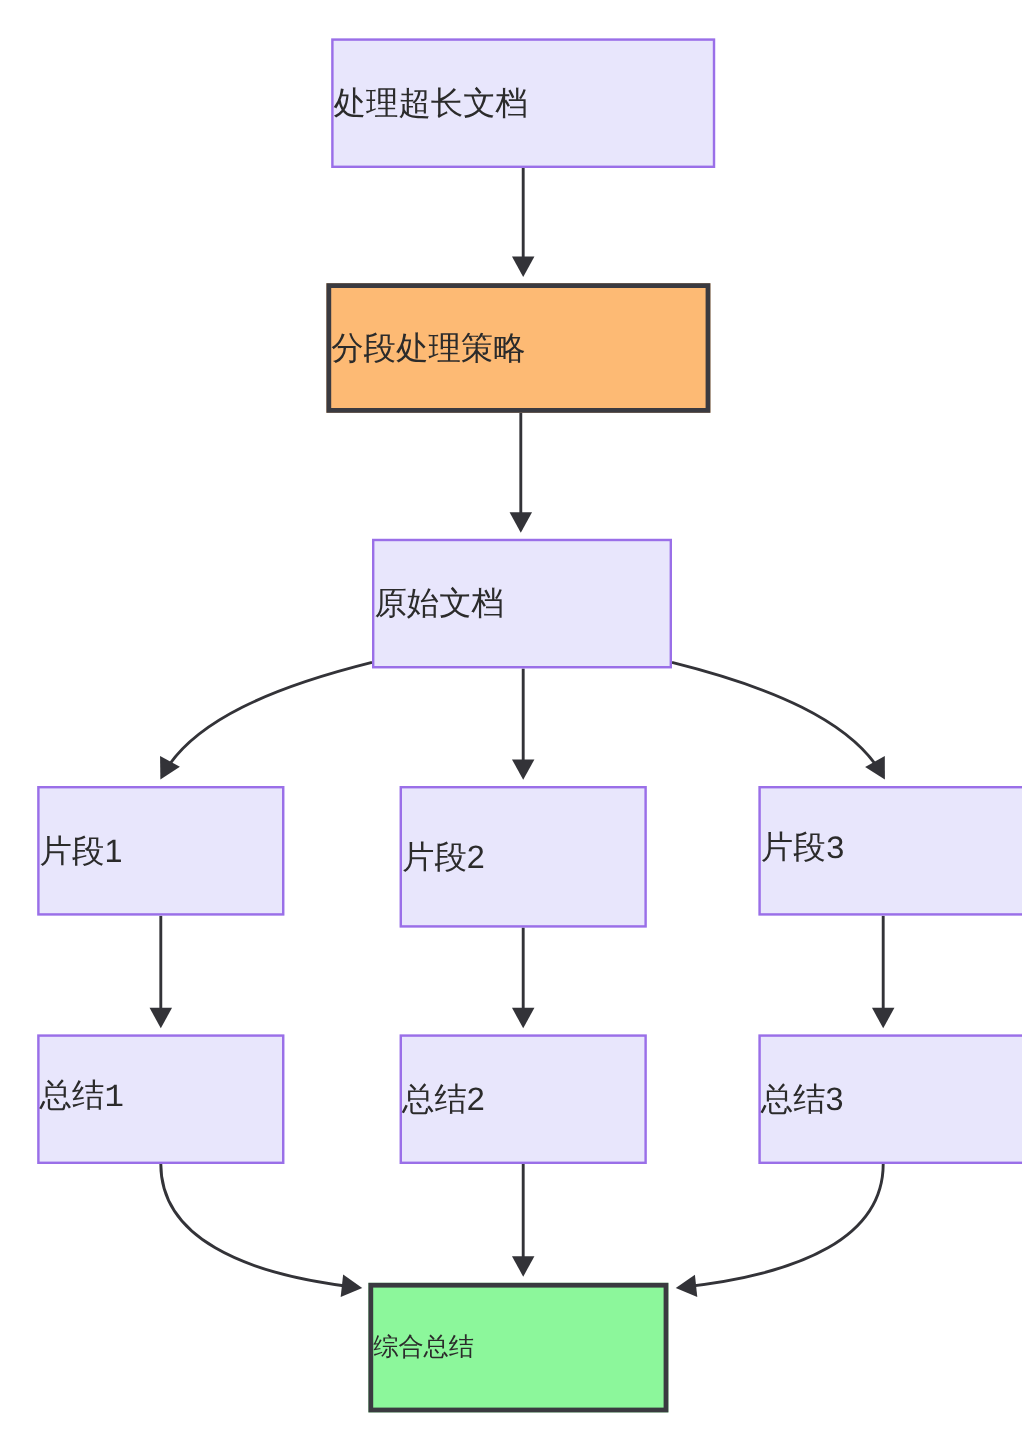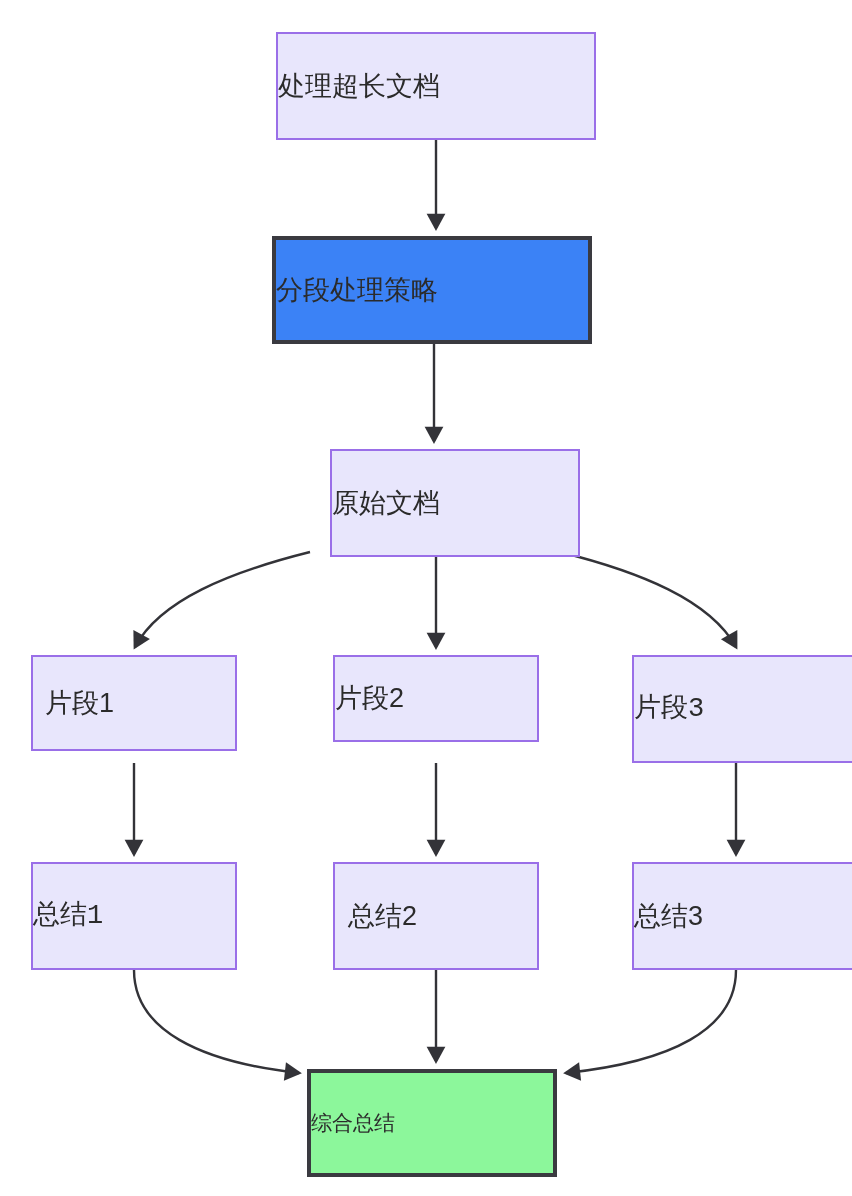--- a/index.html
+++ b/index.html
@@ -44,21 +44,21 @@
   }
   
   .node.plain {
     background: #E8E6FC;
     border: 2px solid #9A6FE8;
     color: #2b2b2b;
     font-size: 27px;
   }
   
   .node.strategy {
-    background: #3b82f6;
+    background: #fdba74;
     border: 4px solid #3a3a40;
     color: #2b2b2b;
     font-size: 27px;
   }
   
   .node.final {
     background: #8CF79B;
     border: 4px solid #3a3a40;
     color: #2b2b2b;
     font-size: 21px;
@@ -95,36 +95,36 @@
       </g>
   </svg>
 
   <div id="nodes-group">
       <div class="node plain" style="left: 276px; top: 32px; width: 320px; height: 108px;">
         <span class="node-label">处理超长文档</span>
       </div>
       <div class="node strategy" style="left: 272px; top: 236px; width: 320px; height: 108px;">
         <span class="node-label">分段处理策略</span>
       </div>
-      <div class="node plain" style="left: 310px; top: 449px; width: 250px; height: 108px; margin-left: 20px;">
+      <div class="node plain" style="left: 310px; top: 449px; width: 250px; height: 108px;">
         <span class="node-label">原始文档</span>
       </div>
-      <div class="node plain" style="left: 31px; top: 655px; width: 206px; height: 96px; padding-left: 12px;">
+      <div class="node plain" style="left: 31px; top: 655px; width: 206px; height: 108px;">
         <span class="node-label">片段1</span>
       </div>
-      <div class="node plain" style="left: 333px; top: 655px; width: 206px; height: 87px;">
+      <div class="node plain" style="left: 333px; top: 655px; width: 206px; height: 118px;">
         <span class="node-label">片段2</span>
       </div>
       <div class="node plain" style="left: 632px; top: 655px; width: 244px; height: 108px; font-family: Liberation Mono, monospace;">
         <span class="node-label">片段3</span>
       </div>
       <div class="node plain" style="left: 31px; top: 862px; width: 206px; height: 108px; font-family: Liberation Mono, monospace;">
         <span class="node-label">总结1</span>
       </div>
-      <div class="node plain" style="left: 333px; top: 862px; width: 206px; height: 108px; padding-left: 13px;">
+      <div class="node plain" style="left: 333px; top: 862px; width: 206px; height: 108px;">
         <span class="node-label">总结2</span>
       </div>
       <div class="node plain" style="left: 632px; top: 862px; width: 238px; height: 108px;">
         <span class="node-label">总结3</span>
       </div>
       <div class="node final" style="left: 307px; top: 1069px; width: 250px; height: 108px;">
         <span class="node-label">综合总结</span>
       </div>
     </div>
 

